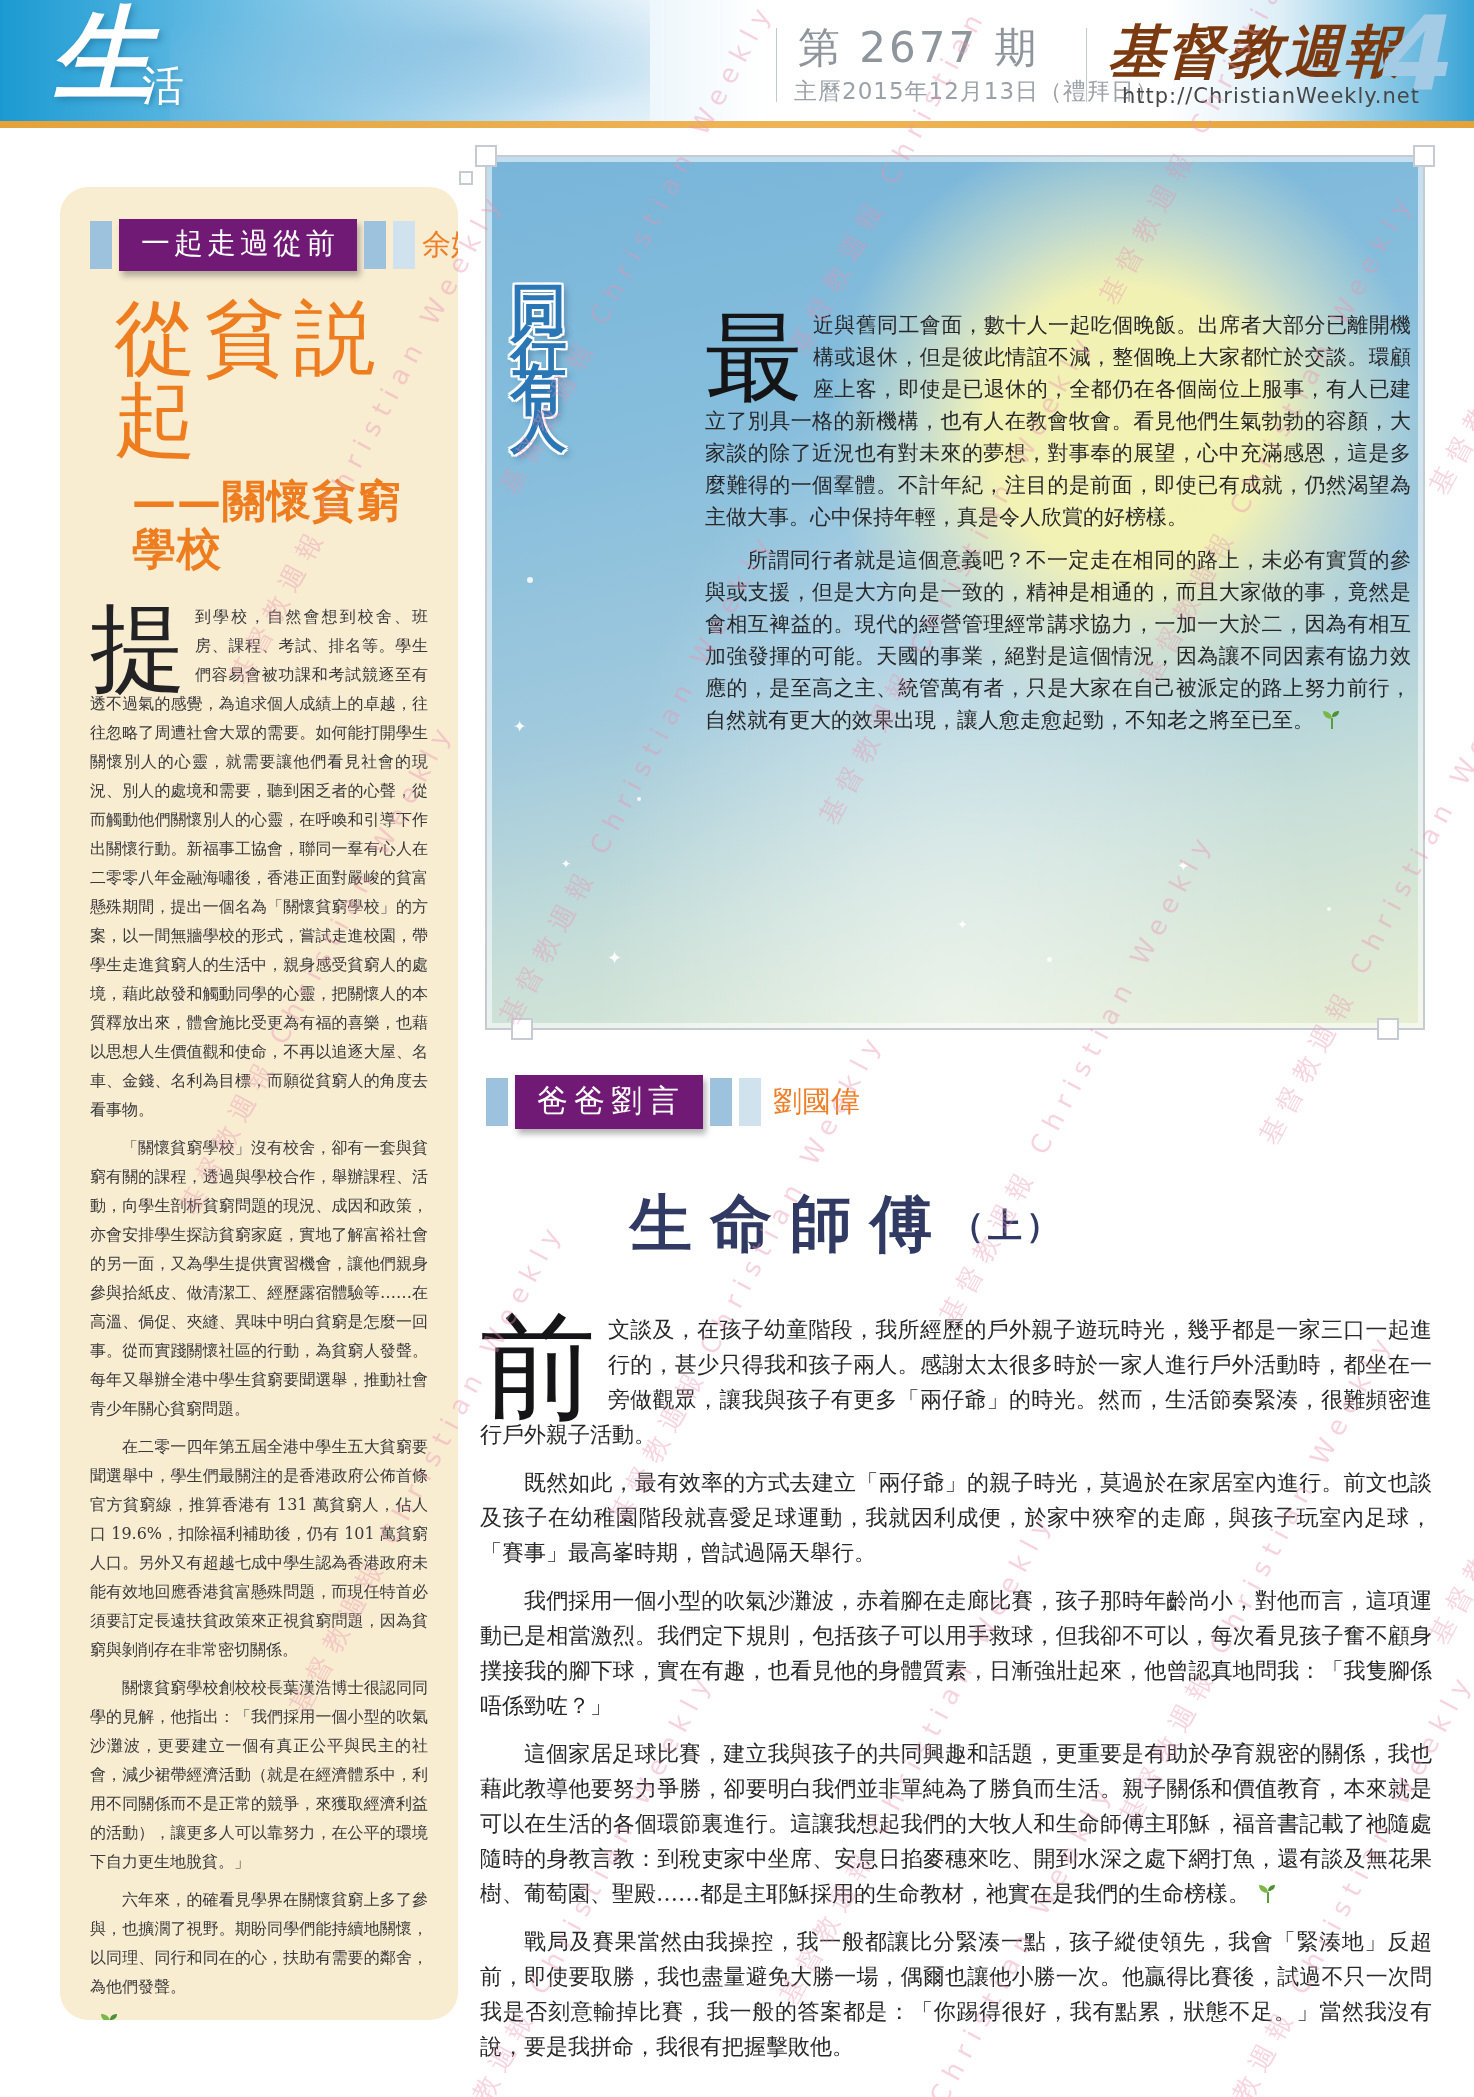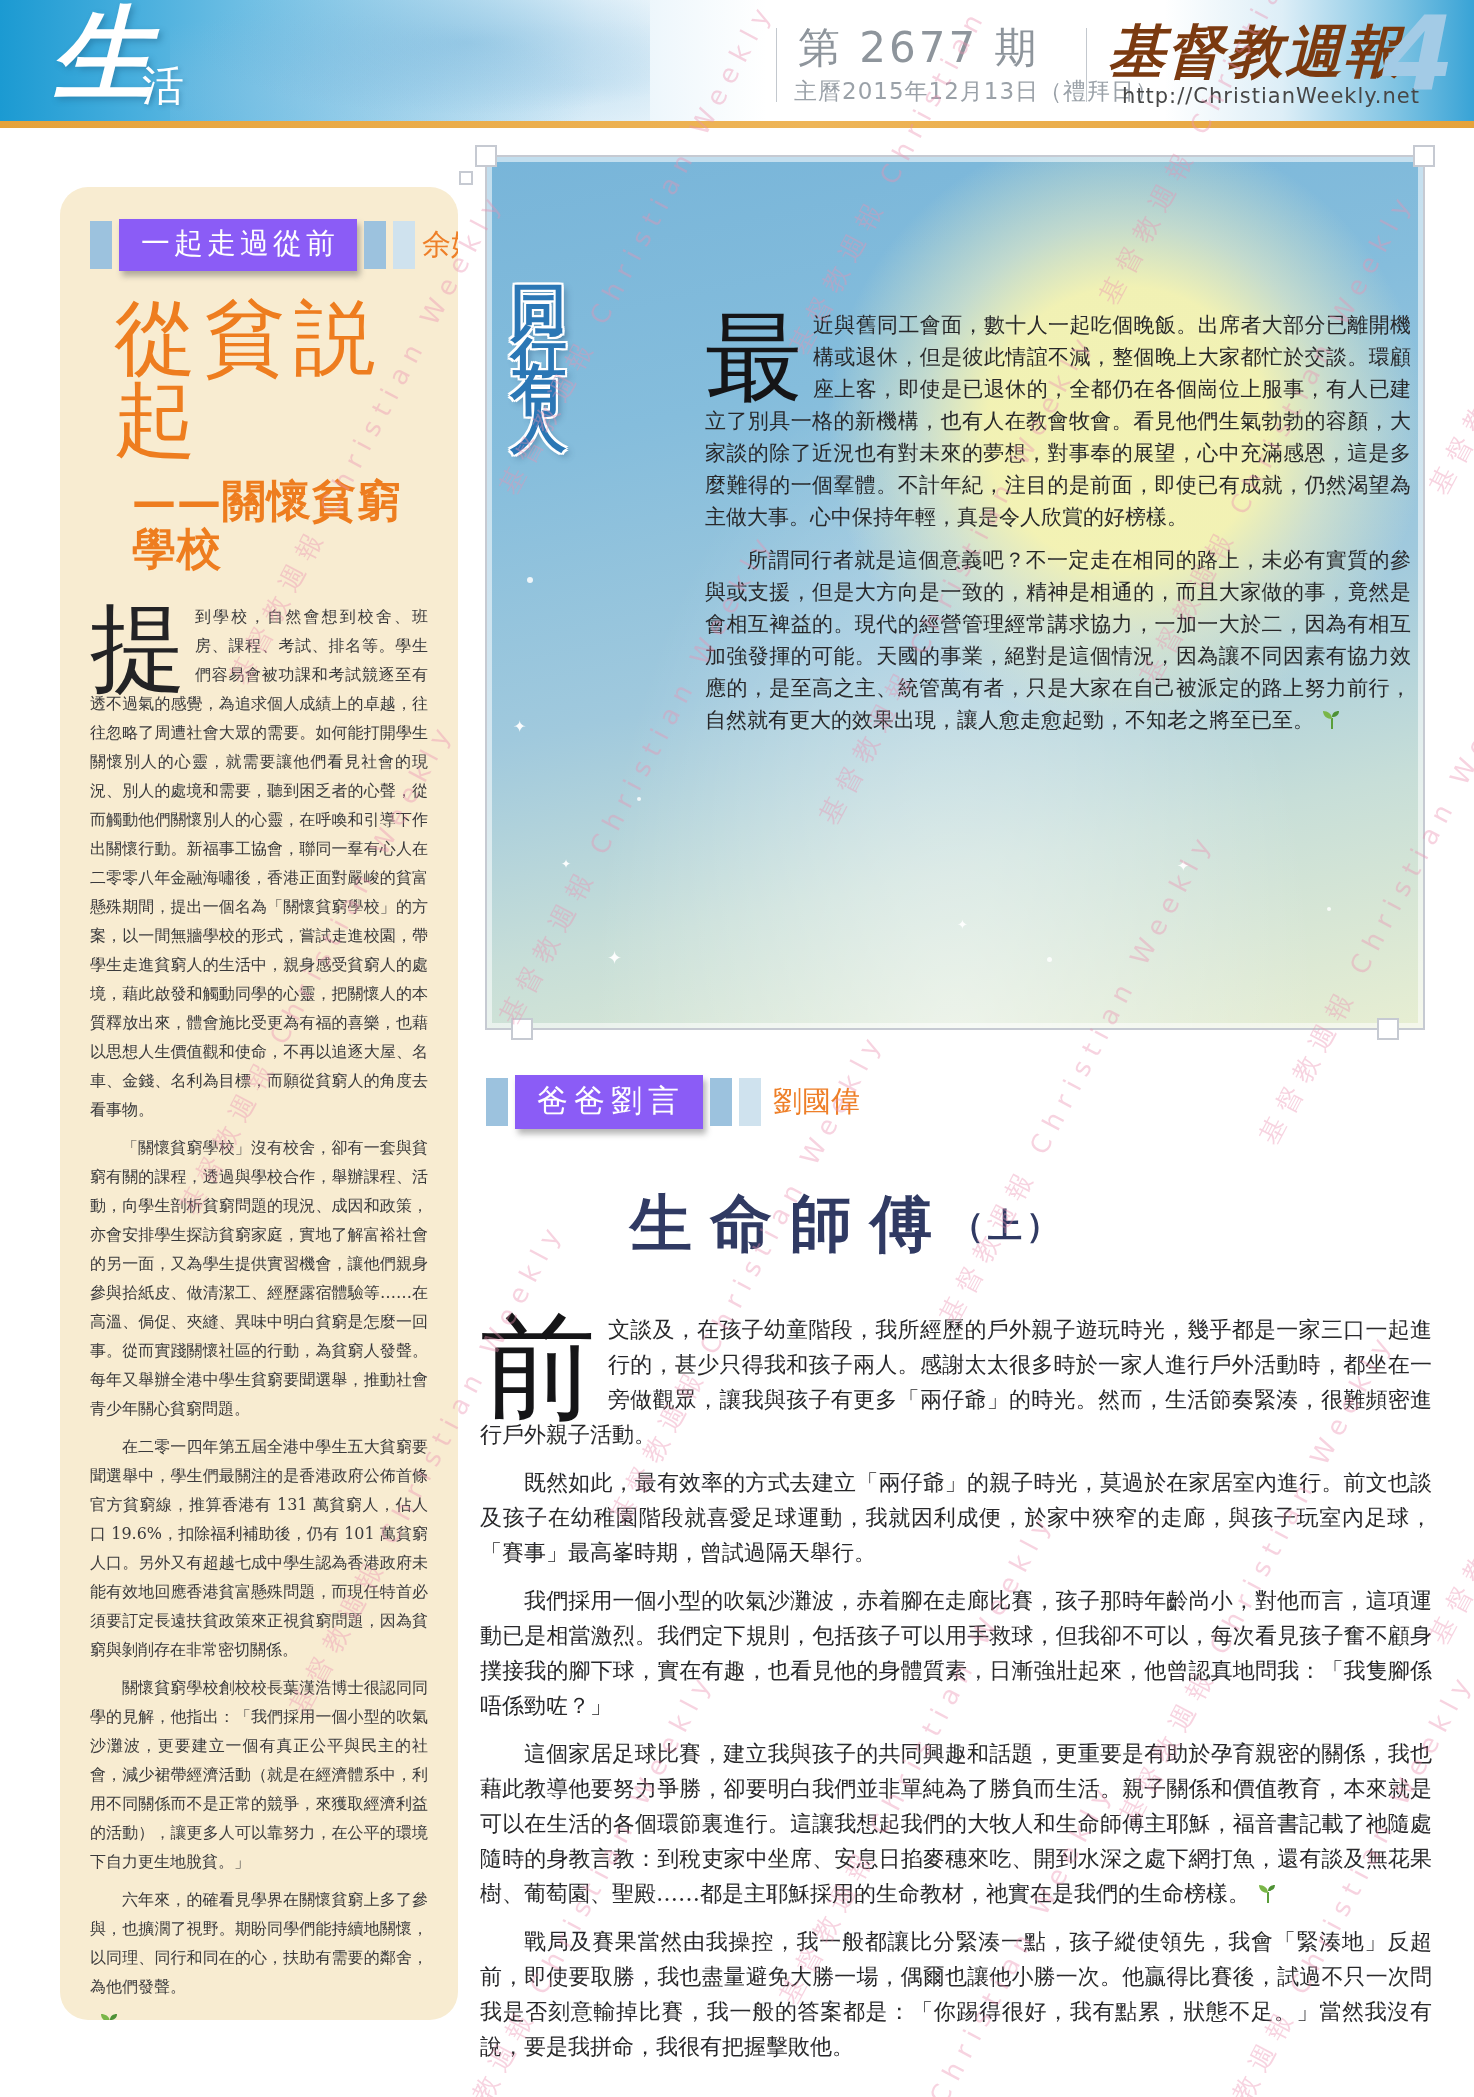--- a/index.html
+++ b/index.html
@@ -35,21 +35,21 @@
     font-family:"DejaVu Sans",sans-serif;letter-spacing:1px}
   .pageno{position:absolute;left:1382px;top:0px;font-size:104px;line-height:1.05;
     color:#a3cbe6;font-family:"DejaVu Sans",sans-serif;font-weight:bold;font-style:italic}
   .gold-bar{position:absolute;left:0;top:121px;width:1474px;height:7px;
     background:linear-gradient(90deg,#e5a23a,#eeb558 55%,#e5a23a);z-index:1}
 
   
   .badge-row{display:flex;align-items:center;height:48px}
   .bsq{width:22px;height:48px;margin-right:7px;flex:none}
   .bsq.m{background:#9cc2de}.bsq.l{background:#cfe2ee}
-  .badge{background:#8b5cf6;color:#fff;font-family:"DejaVu Sans",sans-serif;
+  .badge{background:#701a75;color:#fff;font-family:"DejaVu Sans",sans-serif;
     padding:5px 18px 7px 22px;box-shadow:3px 5px 6px rgba(70,70,70,.4);margin-right:7px;
     white-space:nowrap}
   .author{color:#ee7f28;font-family:"DejaVu Sans",sans-serif;font-size:29px;white-space:nowrap}
 
   
   .left-panel{position:absolute;left:60px;top:187px;width:398px;height:1833px;
     background:#f8ecd1;border-radius:28px;z-index:2;overflow:hidden}
   .lp-inner{padding:34px 30px 0 30px}
   .lp-badge{font-size:29px;letter-spacing:4px}
   .lp-author{margin-left:auto;margin-right:2px}

